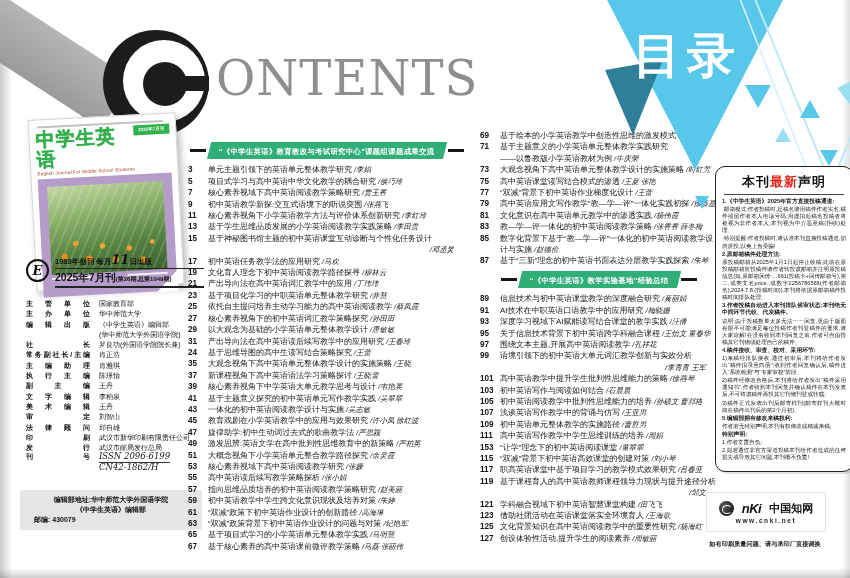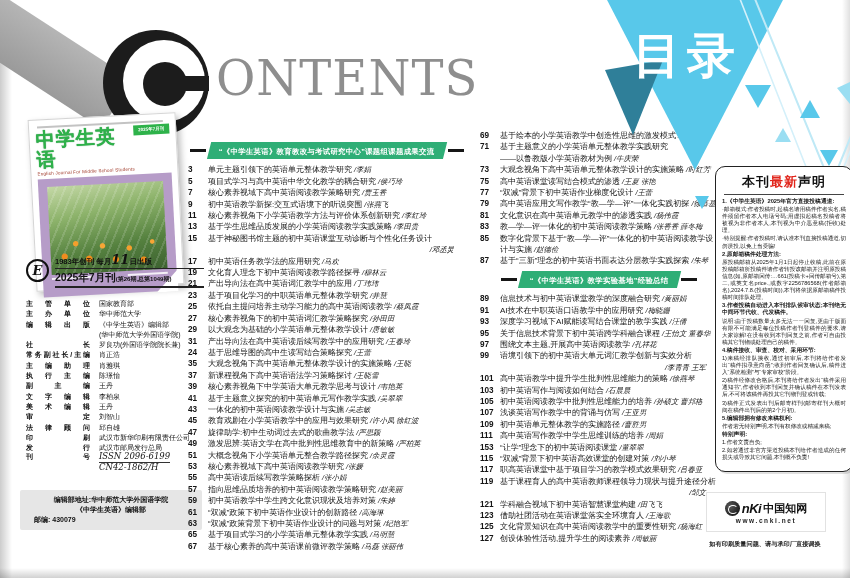--- a/index.html
+++ b/index.html
@@ -96,21 +96,21 @@
     background:#fff;box-sizing:border-box;padding:5px 6px 4px;box-shadow:2px 2px 0 rgba(0,0,0,.12);margin-left:16px;}
   .notice-title{text-align:center;font-size:13px;font-weight:800;letter-spacing:1px;margin:1px 0 3px;}
   .notice-title .red{color:#e1251b;}
   .notice-hr{border-bottom:1.2px solid #444;margin:0 2px 3px;}
   .notice-p{font-size:5.6px;line-height:7.1px;text-align:justify;margin-bottom:1px;color:#1a1a1a;}
   .notice-p.bold{font-weight:800;font-size:5.8px;}
 
   
   .cnki{left:706px;top:492px;width:118px;height:38px;background:#fff;border:1px solid #e2e2e2;
     display:flex;flex-direction:column;align-items:center;justify-content:center;}
-  .cnki-row{display:flex;align-items:center;gap:2px;}
+  .cnki-row{display:flex;align-items:center;gap:8px;}
   .cnki-globe{width:15px;height:15px;border-radius:50%;background:radial-gradient(circle at 35% 35%,#5a5a5a,#1f1f1f 70%);
     position:relative;}
   .cnki-globe::after{content:"";position:absolute;left:3px;top:4px;width:8px;height:7px;border:1.6px solid #fff;
     border-right-color:transparent;border-radius:50%;}
   .cnki-brand{font-weight:800;font-style:italic;font-size:13px;letter-spacing:-.5px;}
   .cnki-cn{font-weight:800;font-size:11px;font-family:Liberation Serif, serif;}
   .cnki-url{font-size:6.5px;font-weight:700;letter-spacing:1.6px;color:#222;margin-top:1px;}
   .print-note{left:690px;top:540px;width:150px;text-align:center;font-size:6.2px;font-weight:700;color:#222;}
 </style>
 </head>

